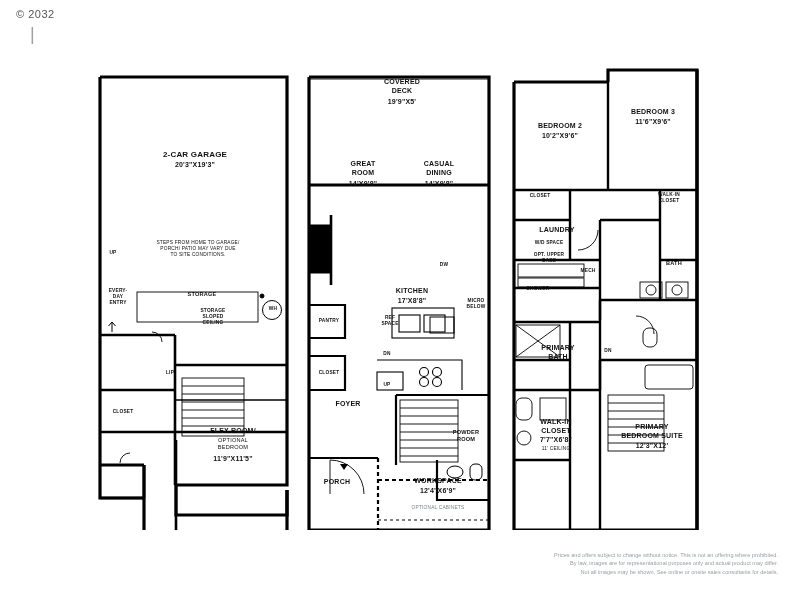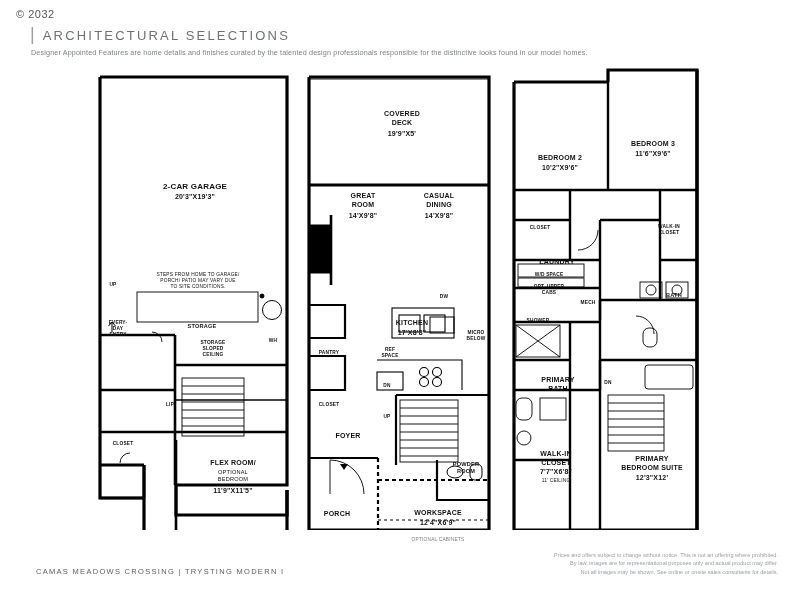--- a/index.html
+++ b/index.html
@@ -53,39 +53,36 @@
   
   .lbl{
     position:absolute;
     font-size:7px;
     line-height:8.6px;
     text-align:center;
     color:#111;
     letter-spacing:.2px;
     font-weight:bold;
     white-space:pre-line;
-    margin-top:32px;
   }
   .lbl.sm{font-size:5.6px;line-height:7px;font-weight:bold;}
   .lbl.xs{font-size:4.8px;line-height:6px;font-weight:bold;}
   .lbl.reg{font-weight:normal;}
   .lbl.big{font-size:8px;line-height:10px;}
 </style>
 </head>
 <body>
 
 <div class="sheet">
 
   <div class="copyright">© 2032</div>
 
   <div class="title-row">
     <span class="title-div">|</span>
-    <span class="title-sub">ARCHITECTURAL SELECTIONS</span>
   </div>
-  <div class="subtitle">Designer Appointed Features are home details and finishes curated by the talented design professionals responsible for the distinctive looks found in our model homes.</div>
 
   <div class="plan">
     <svg width="800" height="470" viewBox="0 0 800 470">
       <g fill="none" stroke="#000" stroke-width="3.2">
 
         <path d="M100 17 L287 17 L287 330 L287 425 L287 425 L176 425 L176 455 L176 455 L287 455 L287 430"></path>
         <path d="M100 17 L100 405 L100 405"></path>
         <path d="M100 405 L100 438 L144 438 L144 438"></path>
         <path d="M144 438 L144 472 L287 472 L287 430"></path>
         <path d="M100 405 L144 405"></path>
@@ -335,21 +332,20 @@
 CLOSET</div>
     <div class="lbl" style="left:518px;top:376px;width:76px;">7'7"X6'8"</div>
     <div class="lbl xs reg" style="left:518px;top:386px;width:76px;">11' CEILING</div>
 
     <div class="lbl" style="left:606px;top:363px;width:92px;">PRIMARY
 BEDROOM SUITE</div>
     <div class="lbl" style="left:606px;top:382px;width:92px;">12'3"X12'</div>
   </div>
 
   <div class="footer-left">
-    <div>CAMAS MEADOWS CROSSING  |  TRYSTING MODERN I</div>
   </div>
   <div class="footer-right">
     <div>Prices and offers subject to change without notice. This is not an offering where prohibited.</div>
     <div>By law, images are for representational purposes only and actual product may differ.</div>
     <div>Not all images may be shown. See online or onsite sales consultants for details.</div>
   </div>
 
 </div>
 
 </body></html>

